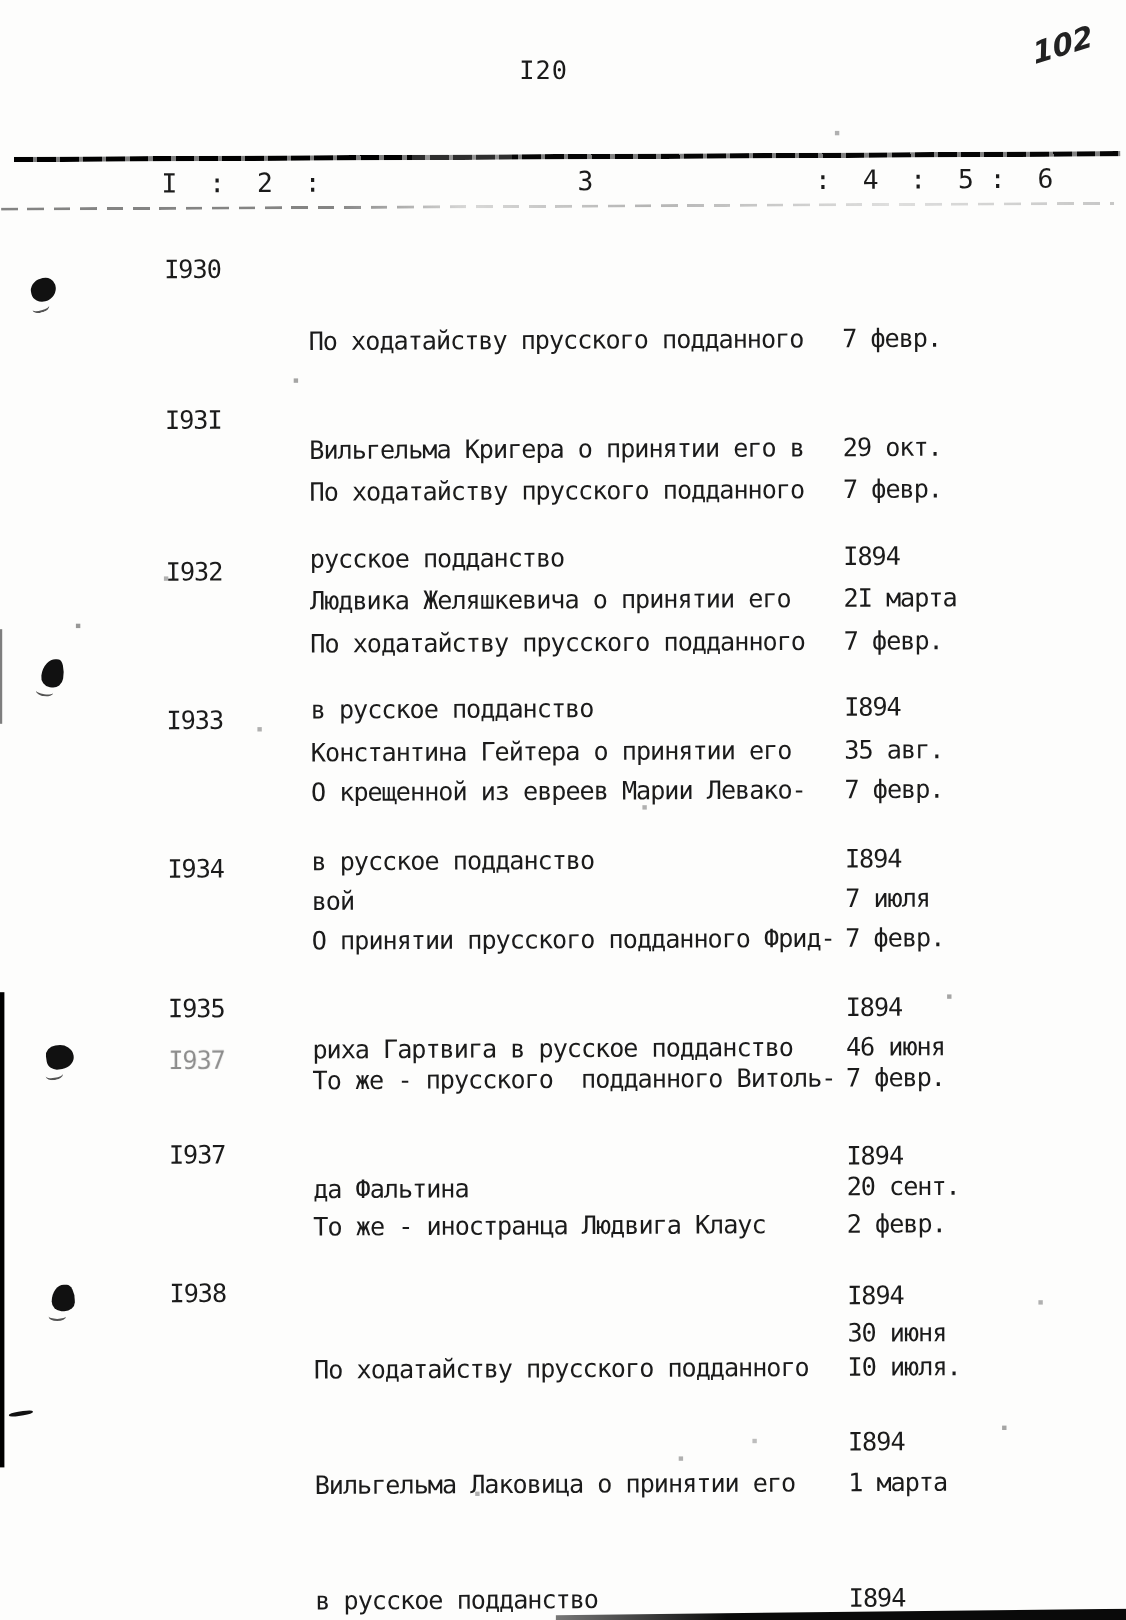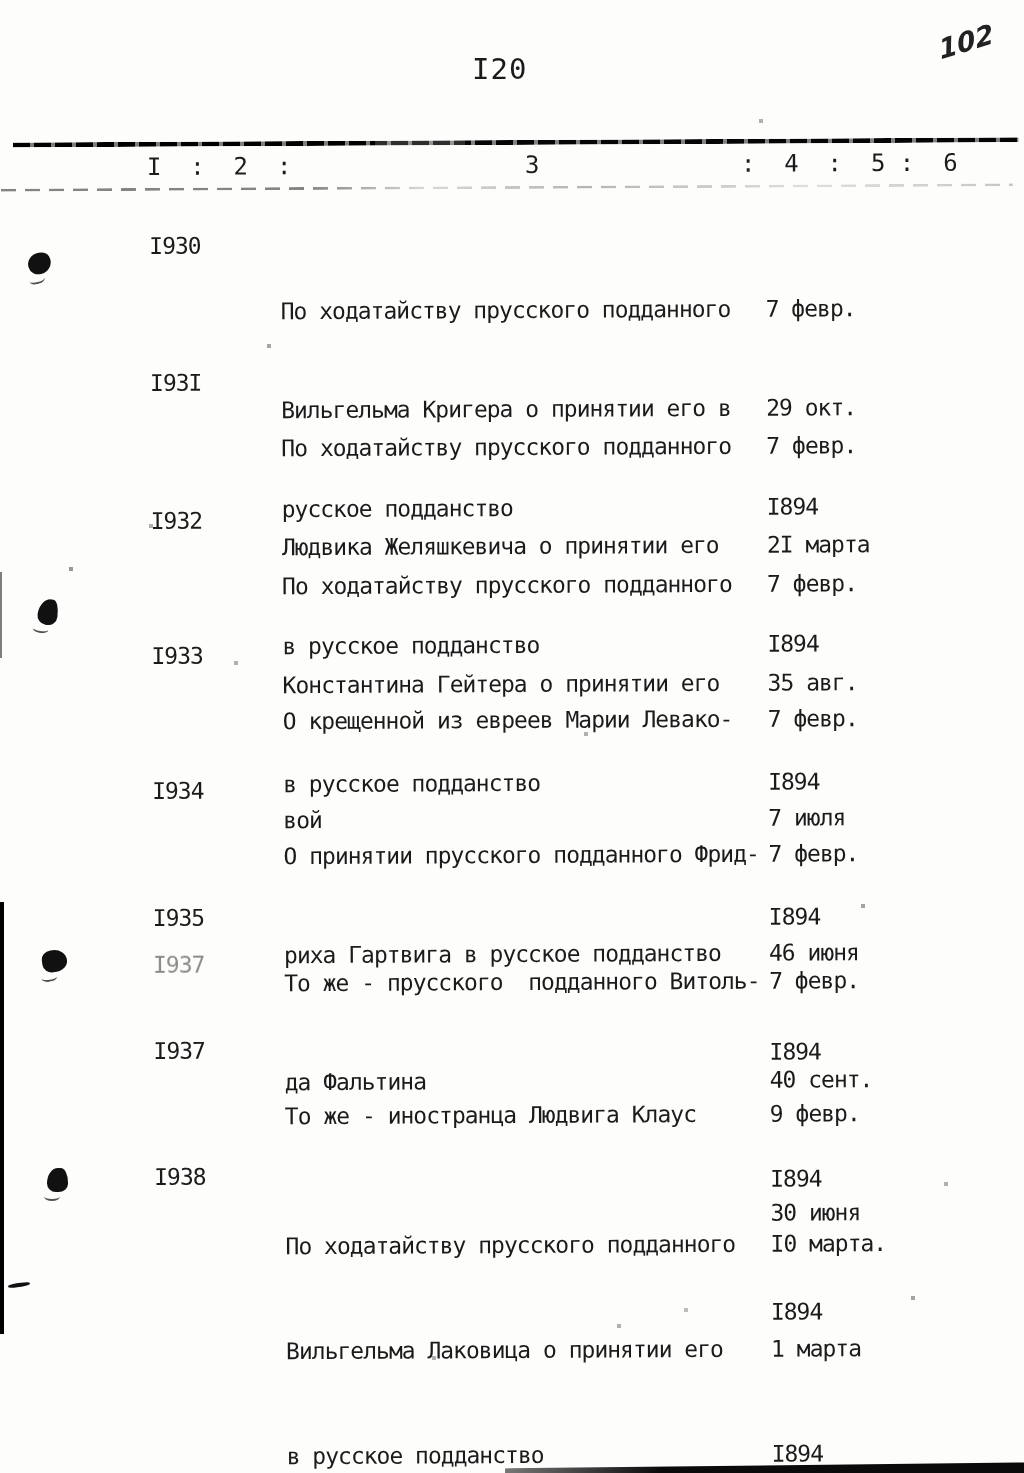--- a/index.html
+++ b/index.html
@@ -5,21 +5,21 @@
   html,body { margin:0; padding:0; background:#e8e8e6; }
   .page {
     position:relative; width:1024px; height:1473px; overflow:hidden;
     background:#fdfdfc;
     font-family:"DejaVu Sans Mono","Liberation Mono",monospace;
     color:#1b1b1b;
   }
   .typed { position:absolute; inset:0; transform:rotate(-0.3deg); transform-origin:50% 52%; }
   .pagenum {
     position:absolute; left:472px; top:52px;
-    font-size:29px; letter-spacing:1px; white-space:pre;
+    font-size:23px; letter-spacing:1px; white-space:pre;
   }
   .folio {
     position:absolute; left:938px; top:26px;
     font-family:"DejaVu Sans","Liberation Sans",sans-serif;
     font-style:italic; font-weight:600; font-size:27px; color:#222;
     transform:rotate(-17deg) skewX(-8deg); white-space:pre;
   }
   .rule-top {
     position:absolute; left:16px; top:140px; width:1006px; height:5px;
     background:linear-gradient(90deg,#000 0 36%,#2e2e2e 36% 45%,#050505 45% 100%);
@@ -163,48 +163,48 @@
     </div>
 
     <div class="row" style="top:900px">
       <div class="num">I935</div>
       <div class="desc">
         <div>То же - прусского  подданного Витоль-</div>
         <div>да Фальтина</div>
       </div>
       <div class="dates">
         <div>7 февр.</div>
-        <div>40 сент.</div>
+        <div>20 сент.</div>
         <div>I894</div>
       </div>
     </div>
 
     <div class="ghost">I937</div>
 
     <div class="row" style="top:1033px">
       <div class="num">I937</div>
       <div class="desc">
         <div>То же - иностранца Людвига Клаус</div>
       </div>
       <div class="dates">
-        <div>9 февр.</div>
+        <div>2 февр.</div>
         <div>30 июня</div>
         <div>I894</div>
       </div>
     </div>
 
     <div class="row wide" style="top:1158px">
       <div class="num">I938</div>
       <div class="desc">
         <div>По ходатайству прусского подданного</div>
         <div>Вильгельма Лаковица о принятии его</div>
         <div>в русское подданство</div>
       </div>
       <div class="dates">
-        <div>I0 марта.</div>
+        <div>I0 июля.</div>
         <div>1 марта</div>
         <div>I894</div>
       </div>
     </div>
 
   </div>
 
   <div class="blot blot-1"></div>
   <div class="blot blot-2"></div>
   <div class="blot blot-3"></div>

